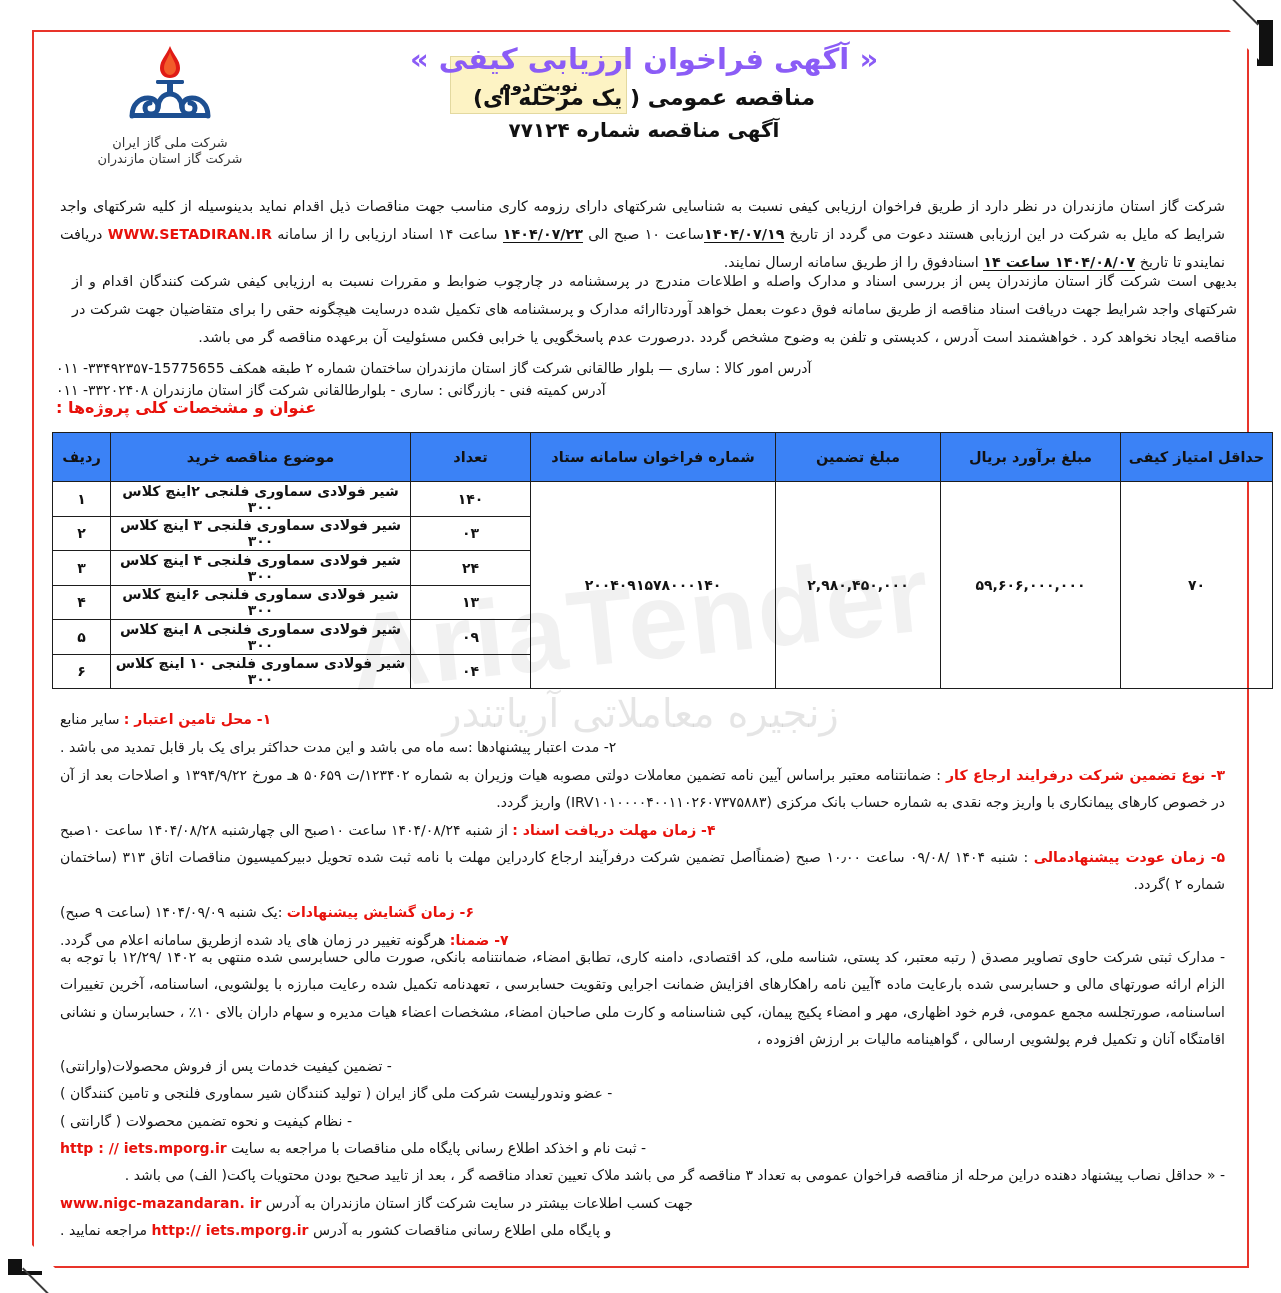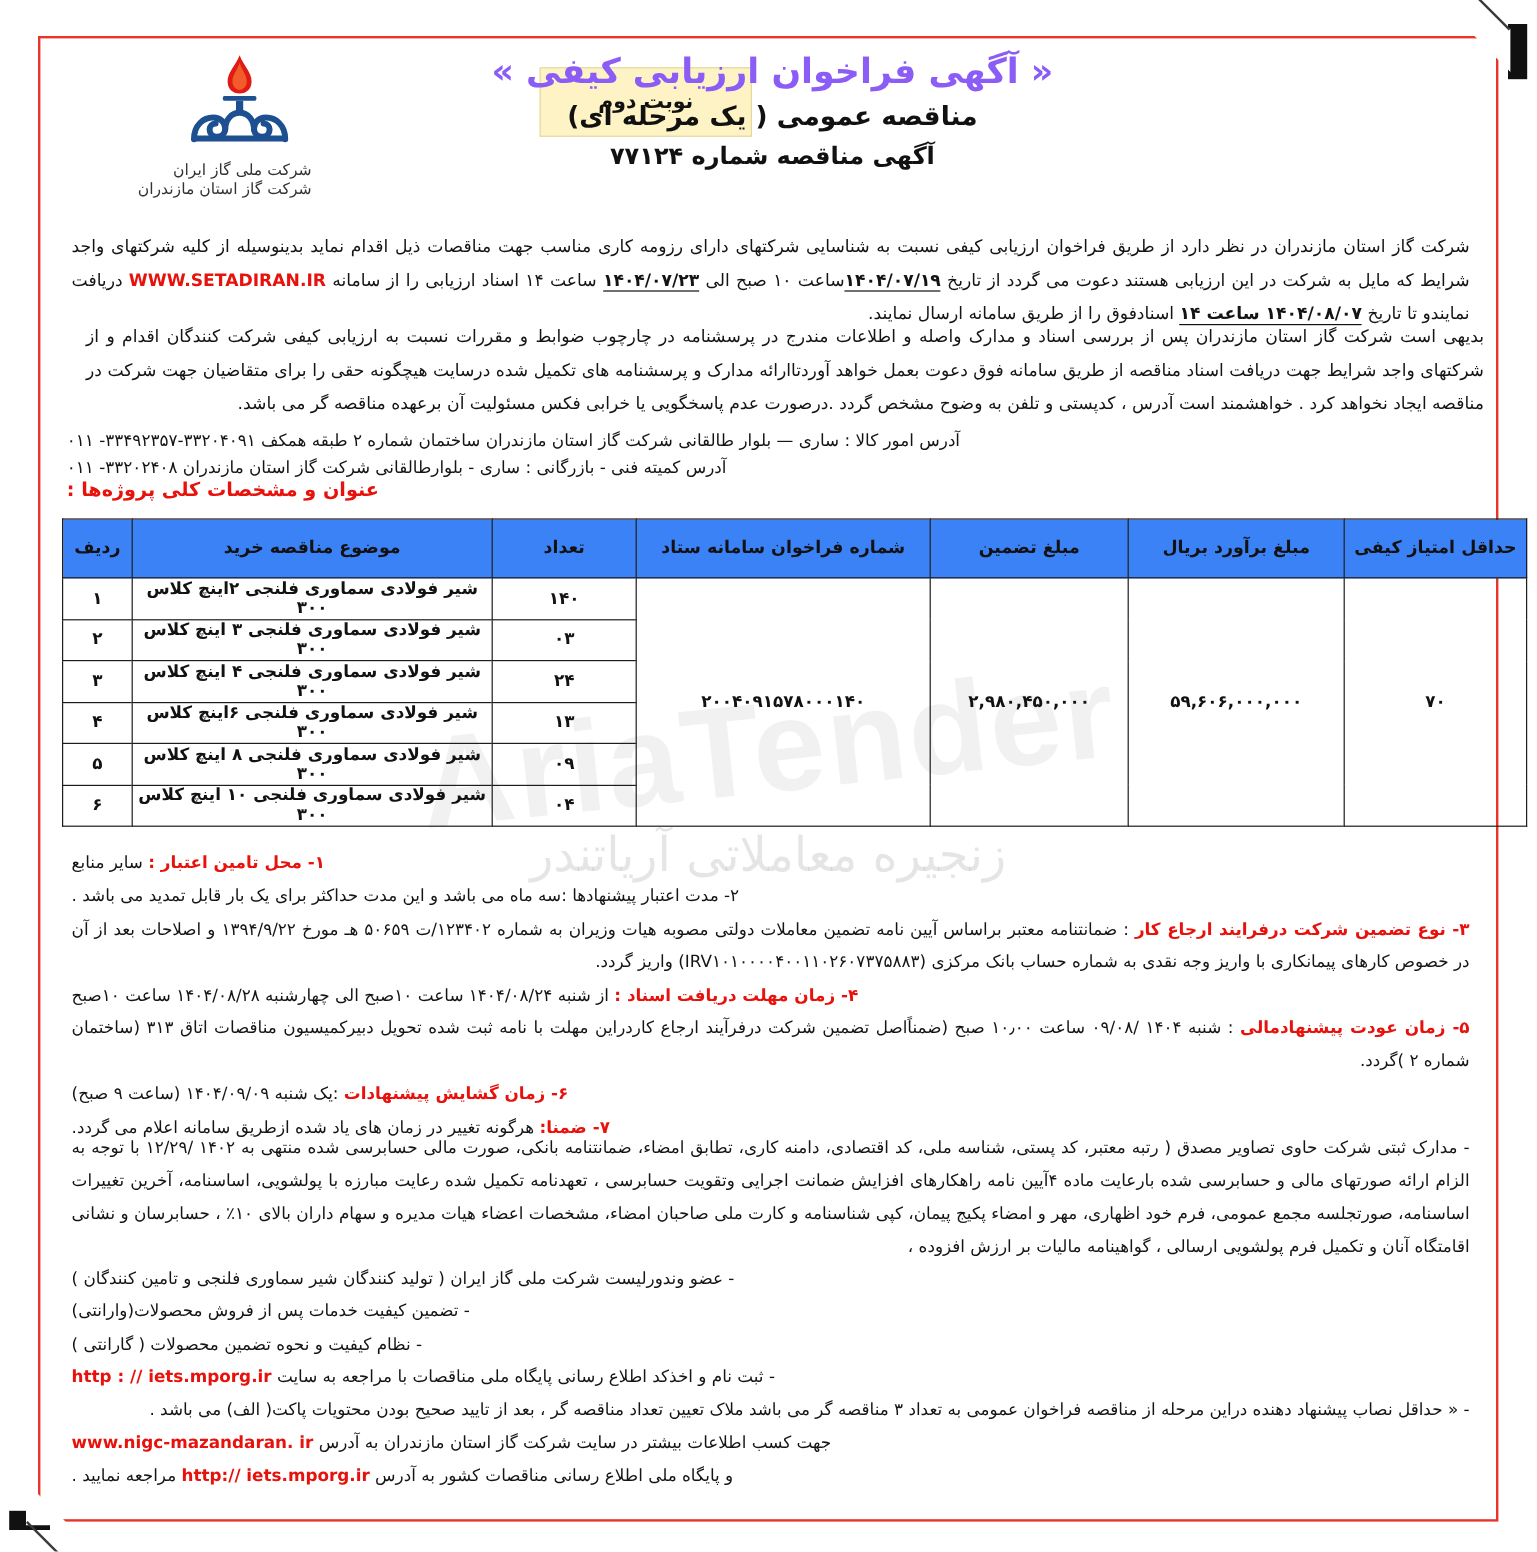--- a/index.html
+++ b/index.html
@@ -104,21 +104,21 @@
   }
   .t-main{
     font-size:29px;font-weight:bold;color:#8b5cf6;
     letter-spacing:0px;line-height:1.35;
   }
   .t-sub1{font-size:22px;font-weight:bold;color:#111;margin-top:6px;}
   .t-sub2{font-size:20px;font-weight:bold;color:#111;margin-top:8px;}
 
   .logo-wrap{
     position:absolute;left:46px;top:8px;
-    width:180px;text-align:right;
+    width:180px;text-align:center;
   }
   .logo-mark{height:86px;}
   .logo-l1{font-size:13px;color:#333;margin-top:3px;}
   .logo-l2{font-size:13px;color:#333;margin-top:1px;}
 
   
   .para{
     position:absolute;
     font-size:14.3px;
     line-height:1.95;
@@ -251,21 +251,21 @@
       <div class="logo-l1">شرکت ملی گاز ایران</div>
       <div class="logo-l2">شرکت گاز استان مازندران</div>
     </div>
   </div>
 
   <div class="para p-intro"><span>شرکت گاز استان مازندران در نظر دارد از طریق فراخوان ارزیابی کیفی نسبت به شناسایی شرکتهای دارای رزومه کاری مناسب جهت مناقصات ذیل اقدام نماید بدینوسیله از کلیه شرکتهای واجد شرایط که مایل به شرکت در این ارزیابی هستند دعوت می گردد از تاریخ </span><span class="u-bold">۱۴۰۴/۰۷/۱۹</span><span>ساعت  ۱۰ صبح الی </span><span class="u-bold">۱۴۰۴/۰۷/۲۳</span><span> ساعت ۱۴ اسناد ارزیابی را از سامانه </span><span class="lnk-red">WWW.SETADIRAN.IR</span><span> دریافت نمایندو تا تاریخ </span><span class="u-bold">۱۴۰۴/۰۸/۰۷ ساعت ۱۴</span><span> اسنادفوق را از طریق سامانه ارسال نمایند.</span>
   </div>
 
   <div class="para p-intro2">بدیهی است شرکت گاز استان مازندران پس از بررسی اسناد و مدارک واصله و اطلاعات مندرج در پرسشنامه در چارچوب ضوابط و مقررات نسبت به ارزیابی کیفی شرکت کنندگان اقدام و از شرکتهای واجد شرایط جهت دریافت اسناد مناقصه از طریق سامانه فوق دعوت بعمل خواهد آوردتاارائه مدارک و پرسشنامه های تکمیل شده درسایت هیچگونه حقی را برای متقاضیان جهت شرکت در مناقصه ایجاد نخواهد کرد . خواهشمند است آدرس ، کدپستی و تلفن به وضوح مشخص گردد .درصورت عدم پاسخگویی یا خرابی فکس مسئولیت آن برعهده  مناقصه گر می باشد.</div>
 
-  <div class="addr a1">آدرس امور کالا : ساری — بلوار طالقانی شرکت گاز استان مازندران ساختمان شماره ۲ طبقه همکف ۳۳۲۰۴۰۹۱-۳۳۴۹۲۳۵۷- ۰۱۱</div>
+  <div class="addr a1">آدرس امور کالا : ساری — بلوار طالقانی شرکت گاز استان مازندران ساختمان شماره ۲ طبقه همکف 15775655-۳۳۴۹۲۳۵۷- ۰۱۱</div>
   <div class="addr a2">آدرس کمیته فنی - بازرگانی : ساری - بلوارطالقانی شرکت گاز استان مازندران ۳۳۲۰۲۴۰۸- ۰۱۱</div>
 
   <div class="sec-title">عنوان و مشخصات کلی پروژه‌ها :</div>
 
   <table class="tender">
     <colgroup>
       <col class="c-emtiaz">
         <col class="c-bardavard">
         <col class="c-tazmin">
       <col class="c-setad">
@@ -333,22 +333,22 @@
 
     <div class="cond"><span class="lbl">۵- زمان عودت  پیشنهادمالی</span><span> : شنبه  ۱۴۰۴ /۰۹/۰۸  ساعت ۱۰٫۰۰ صبح (ضمناًاصل تضمین شرکت درفرآیند ارجاع کاردراین مهلت با نامه ثبت شده تحویل دبیرکمیسیون مناقصات اتاق ۳۱۳ (ساختمان شماره ۲ )گردد.</span></div>
 
     <div class="cond" style="text-align:left"><span class="lbl">۶- زمان گشایش پیشنهادات</span><span> :یک شنبه ۱۴۰۴/۰۹/۰۹  (ساعت ۹ صبح)</span></div>
 
     <div class="cond" style="text-align:left"><span class="lbl">۷- ضمنا:</span><span> هرگونه تغییر در زمان های یاد شده ازطریق سامانه اعلام می گردد.</span></div>
   </div>
 
   <div class="sec8">
     <span class="bul-j">- مدارک ثبتی شرکت حاوی تصاویر مصدق ( رتبه معتبر، کد پستی، شناسه ملی، کد اقتصادی، دامنه کاری، تطابق امضاء، ضمانتنامه بانکی، صورت مالی حسابرسی شده منتهی به ۱۴۰۲ /۱۲/۲۹  با توجه به الزام ارائه صورتهای مالی و حسابرسی شده بارعایت ماده ۴آیین نامه راهکارهای افزایش ضمانت اجرایی وتقویت حسابرسی ، تعهدنامه  تکمیل شده رعایت مبارزه با پولشویی، اساسنامه، آخرین تغییرات اساسنامه، صورتجلسه مجمع عمومی، فرم خود اظهاری، مهر و امضاء پکیج پیمان، کپی شناسنامه و کارت ملی صاحبان امضاء، مشخصات اعضاء هیات مدیره و سهام داران بالای ۱۰٪ ، حسابرسان و نشانی اقامتگاه آنان و تکمیل فرم پولشویی ارسالی  ، گواهینامه مالیات بر ارزش افزوده ،</span>
+    <span class="bul">- تضمین کیفیت خدمات پس از فروش محصولات(وارانتی)</span>
     <span class="bul">- عضو وندورلیست شرکت ملی گاز ایران ( تولید کنندگان شیر سماوری فلنجی  و تامین کنندگان )</span>
-    <span class="bul">- تضمین کیفیت خدمات پس از فروش محصولات(وارانتی)</span>
     <span class="bul">- نظام کیفیت و نحوه تضمین محصولات ( گارانتی )</span>
     <span class="bul"><span>- ثبت نام و اخذکد اطلاع رسانی پایگاه ملی مناقصات با مراجعه به سایت </span><span class="lnk-red">http : // iets.mporg.ir</span></span>
     <span class="bul-j">- « حداقل نصاب پیشنهاد دهنده دراین مرحله از مناقصه فراخوان عمومی به تعداد ۳ مناقصه گر می باشد ملاک تعیین تعداد مناقصه گر ، بعد از تایید صحیح بودن محتویات پاکت( الف) می باشد .</span>
     <span class="bul"><span>جهت کسب اطلاعات بیشتر در سایت شرکت گاز استان مازندران به آدرس </span><span class="lnk-red">www.nigc-mazandaran. ir</span></span>
     <span class="bul"><span>و پایگاه ملی اطلاع رسانی مناقصات کشور به آدرس </span><span class="lnk-red">http:// iets.mporg.ir</span><span> مراجعه نمایید .</span></span>
   </div>
 
 </div>
 
 </body></html>

